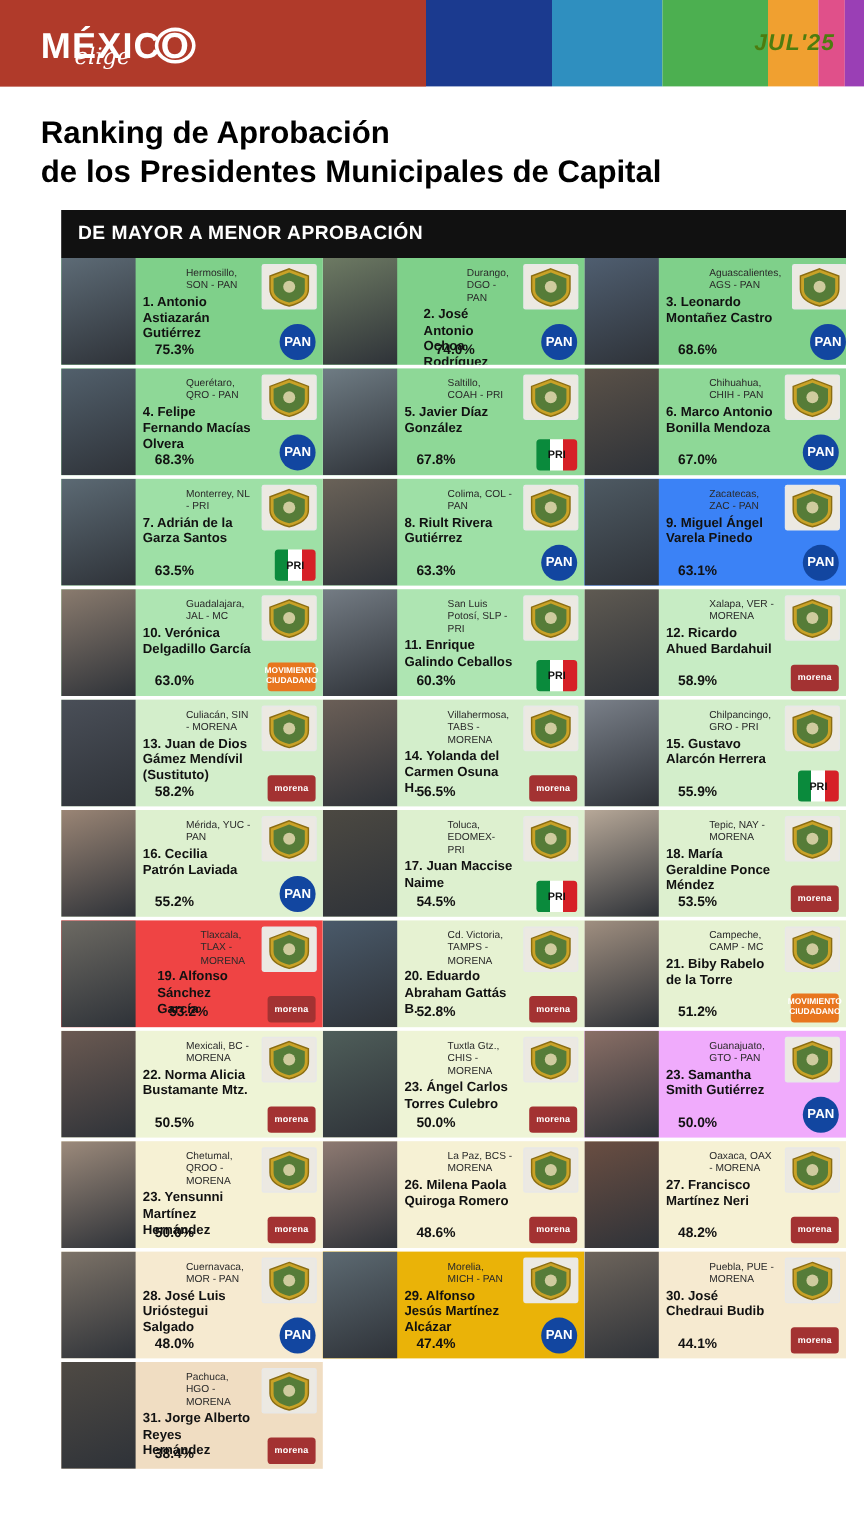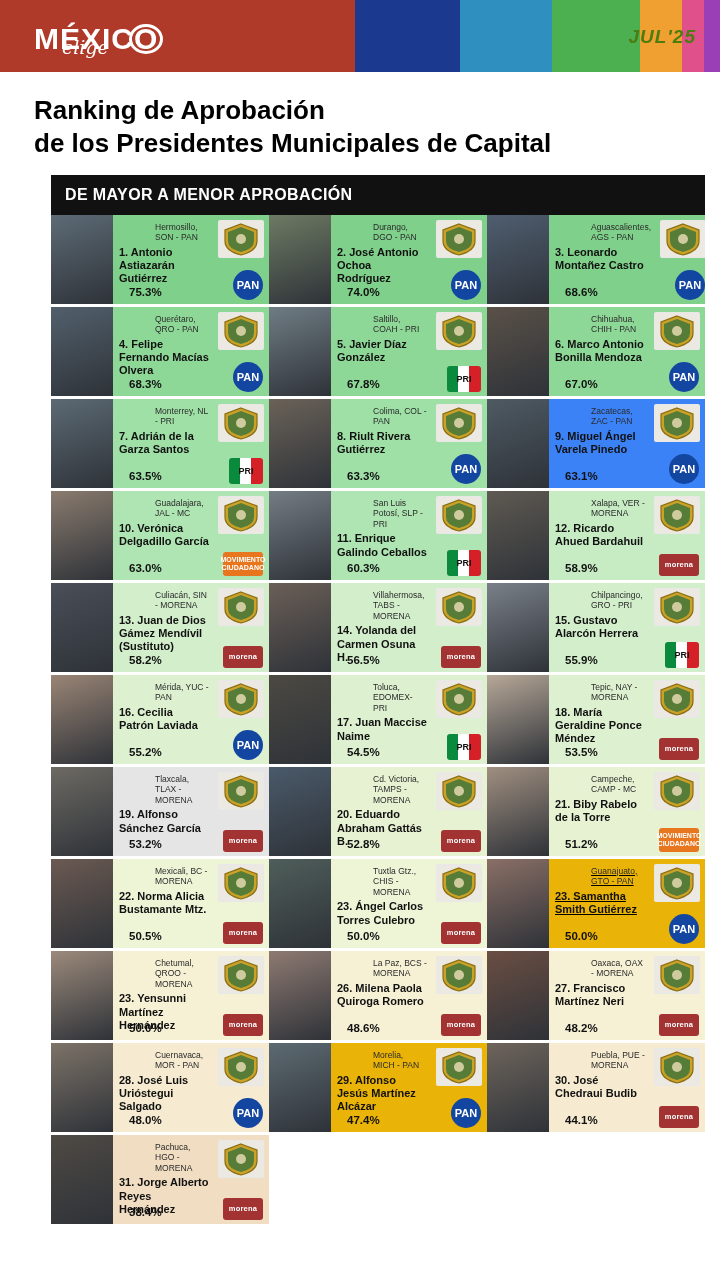--- a/index.html
+++ b/index.html
@@ -242,21 +242,21 @@
               <svg class="shield" viewBox="0 0 44 36" xmlns="http://www.w3.org/2000/svg">
                 <rect width="44" height="36" fill="#ece9e2"></rect>
                 <path d="M22 3 L38 9 L38 20 Q38 30 22 34 Q6 30 6 20 L6 9 Z" fill="#c9a227" stroke="#8a6d12" stroke-width="1.2"></path>
                 <path d="M22 6 L35 11 L35 20 Q35 28 22 31 Q9 28 9 20 L9 11 Z" fill="#2f6f3f" opacity="0.75"></path>
                 <circle cx="22" cy="18" r="5" fill="#e4d9b0" opacity="0.85"></circle>
               </svg>
             </div>
             <div class="party pan">PAN</div>
           </div>
         </div>
-        <div class="cell" style="background: rgb(127, 208, 138);">
+        <div class="cell" style="background: rgb(127, 208, 138); gap: 16px;">
           <div class="photo" style="background: linear-gradient(160deg, rgb(109, 122, 99) 0%, rgb(46, 50, 56) 100%);"></div>
           <div class="info">
             <div class="loc">Durango, DGO - PAN</div>
             <div class="nm">2. José Antonio Ochoa Rodríguez</div>
             <div class="pct">74.0%</div>
             <div class="emblem">
               <svg class="shield" viewBox="0 0 44 36" xmlns="http://www.w3.org/2000/svg">
                 <rect width="44" height="36" fill="#ece9e2"></rect>
                 <path d="M22 3 L38 9 L38 20 Q38 30 22 34 Q6 30 6 20 L6 9 Z" fill="#c9a227" stroke="#8a6d12" stroke-width="1.2"></path>
                 <path d="M22 6 L35 11 L35 20 Q35 28 22 31 Q9 28 9 20 L9 11 Z" fill="#2f6f3f" opacity="0.75"></path>
@@ -543,21 +543,21 @@
                 <path d="M22 3 L38 9 L38 20 Q38 30 22 34 Q6 30 6 20 L6 9 Z" fill="#c9a227" stroke="#8a6d12" stroke-width="1.2"></path>
                 <path d="M22 6 L35 11 L35 20 Q35 28 22 31 Q9 28 9 20 L9 11 Z" fill="#2f6f3f" opacity="0.75"></path>
                 <circle cx="22" cy="18" r="5" fill="#e4d9b0" opacity="0.85"></circle>
               </svg>
             </div>
             <div class="party morena">morena</div>
           </div>
         </div>
       </div>
       <div class="row">
-        <div class="cell" style="background: #e5e5e5;">
+        <div class="cell" style="background: #ef4444; gap: 12px;">
           <div class="photo" style="background: linear-gradient(160deg, rgb(109, 106, 99) 0%, rgb(46, 50, 56) 100%);"></div>
           <div class="info">
             <div class="loc">Tlaxcala, TLAX - MORENA</div>
             <div class="nm">19. Alfonso Sánchez García</div>
             <div class="pct">53.2%</div>
             <div class="emblem">
               <svg class="shield" viewBox="0 0 44 36" xmlns="http://www.w3.org/2000/svg">
                 <rect width="44" height="36" fill="#ece9e2"></rect>
                 <path d="M22 3 L38 9 L38 20 Q38 30 22 34 Q6 30 6 20 L6 9 Z" fill="#c9a227" stroke="#8a6d12" stroke-width="1.2"></path>
                 <path d="M22 6 L35 11 L35 20 Q35 28 22 31 Q9 28 9 20 L9 11 Z" fill="#2f6f3f" opacity="0.75"></path>
@@ -630,21 +630,21 @@
               <svg class="shield" viewBox="0 0 44 36" xmlns="http://www.w3.org/2000/svg">
                 <rect width="44" height="36" fill="#ece9e2"></rect>
                 <path d="M22 3 L38 9 L38 20 Q38 30 22 34 Q6 30 6 20 L6 9 Z" fill="#c9a227" stroke="#8a6d12" stroke-width="1.2"></path>
                 <path d="M22 6 L35 11 L35 20 Q35 28 22 31 Q9 28 9 20 L9 11 Z" fill="#2f6f3f" opacity="0.75"></path>
                 <circle cx="22" cy="18" r="5" fill="#e4d9b0" opacity="0.85"></circle>
               </svg>
             </div>
             <div class="party morena">morena</div>
           </div>
         </div>
-        <div class="cell" style="background: #eab308; text-decoration: underline;">
+        <div class="cell" style="background: #f0abfc;">
           <div class="photo" style="background: linear-gradient(160deg, rgb(138, 111, 102) 0%, rgb(46, 50, 56) 100%);"></div>
           <div class="info">
             <div class="loc">Guanajuato, GTO - PAN</div>
             <div class="nm">23. Samantha Smith Gutiérrez</div>
             <div class="pct">50.0%</div>
             <div class="emblem">
               <svg class="shield" viewBox="0 0 44 36" xmlns="http://www.w3.org/2000/svg">
                 <rect width="44" height="36" fill="#ece9e2"></rect>
                 <path d="M22 3 L38 9 L38 20 Q38 30 22 34 Q6 30 6 20 L6 9 Z" fill="#c9a227" stroke="#8a6d12" stroke-width="1.2"></path>
                 <path d="M22 6 L35 11 L35 20 Q35 28 22 31 Q9 28 9 20 L9 11 Z" fill="#2f6f3f" opacity="0.75"></path>

